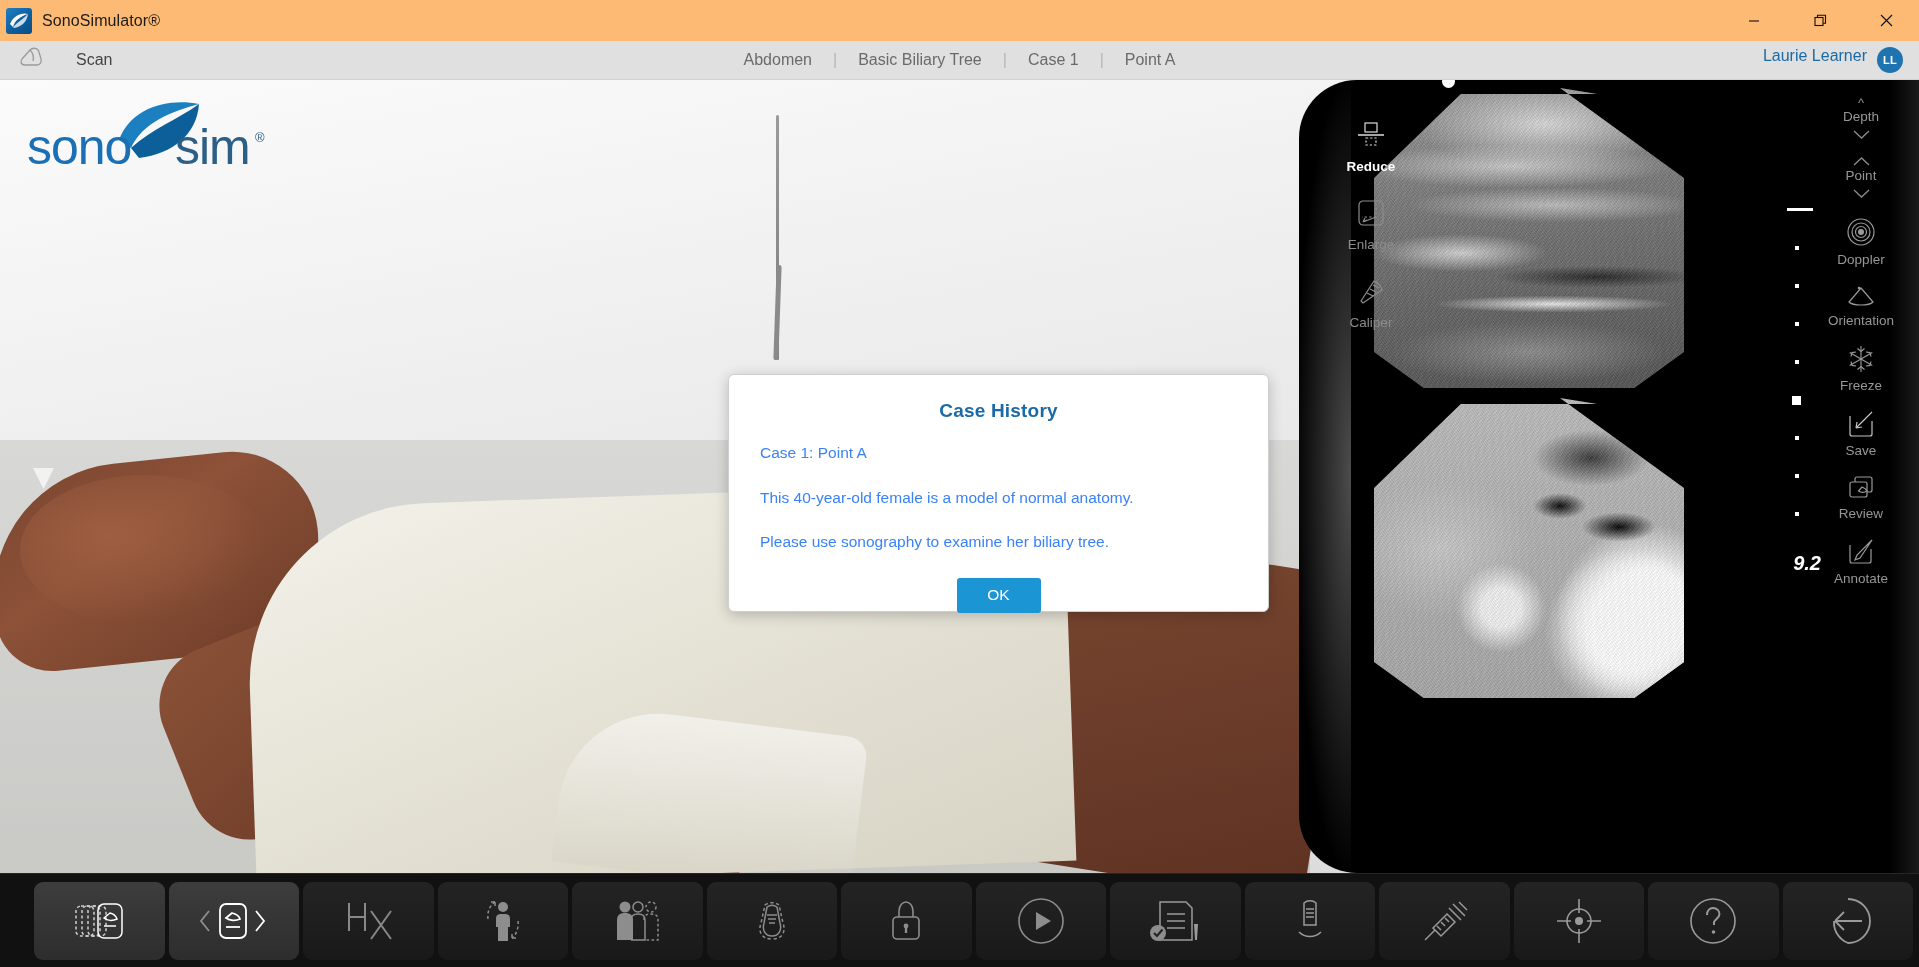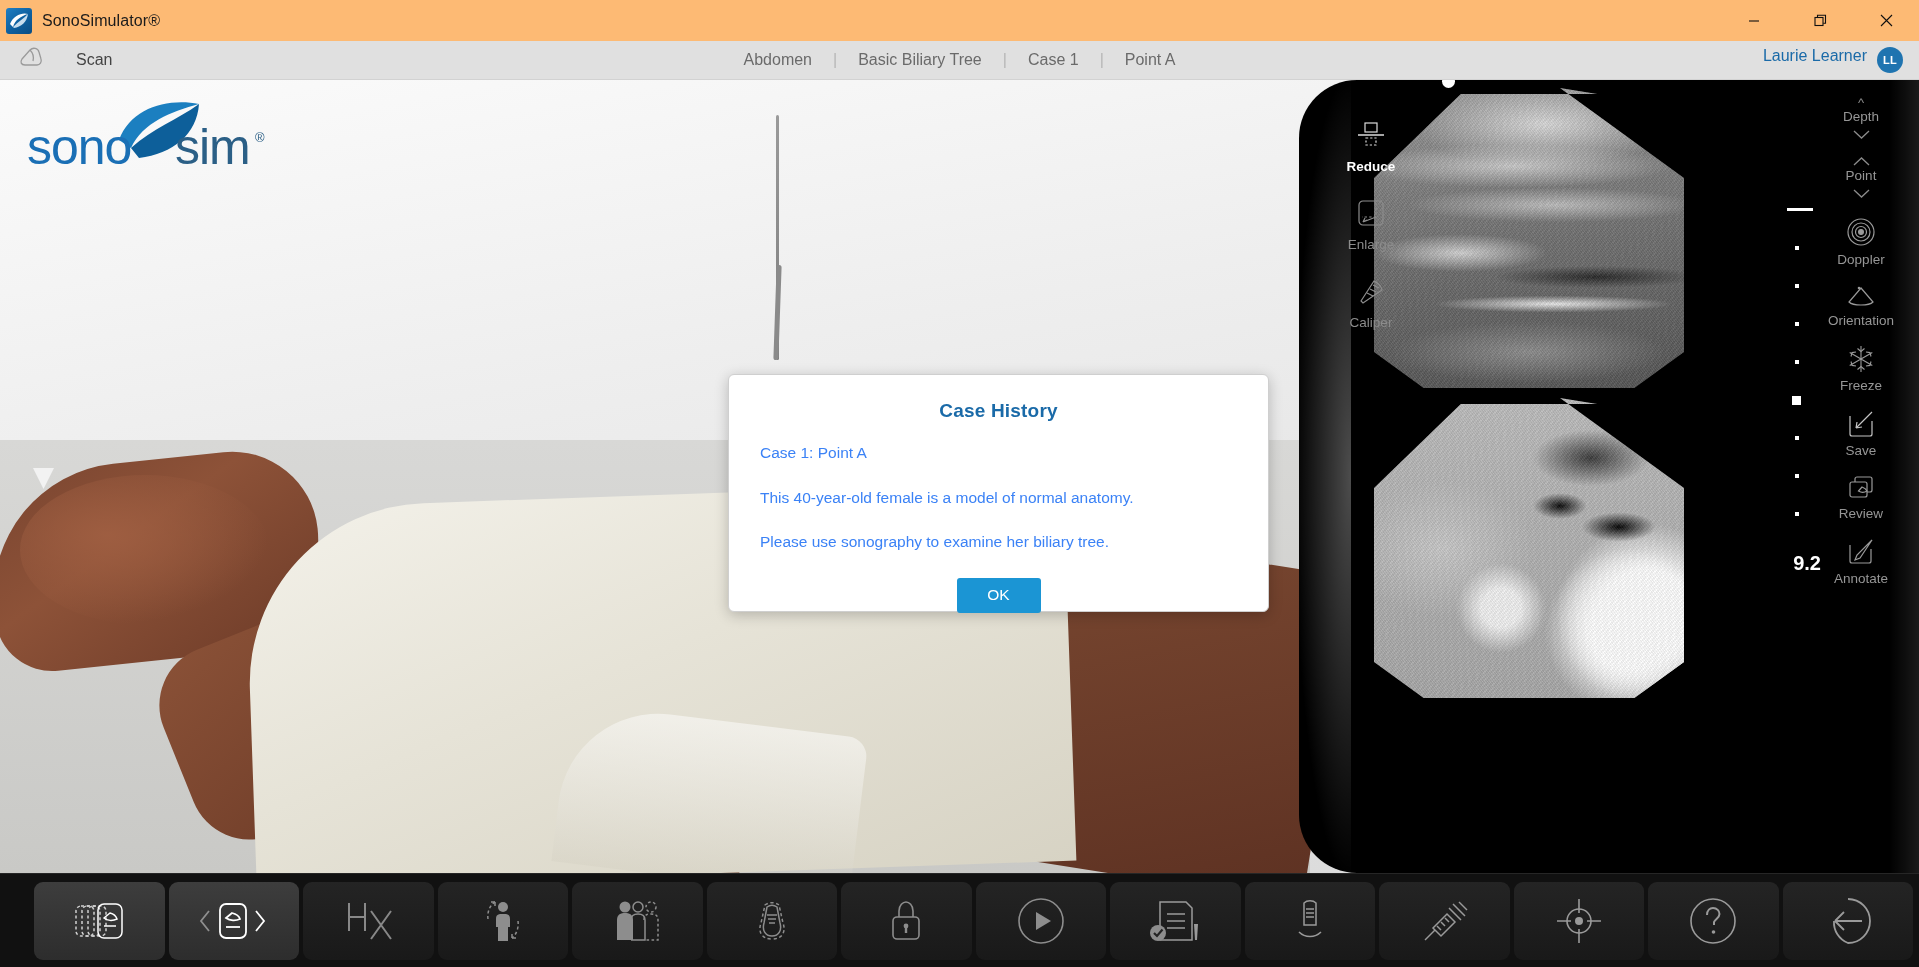--- a/index.html
+++ b/index.html
@@ -160,21 +160,21 @@
     position:absolute; right: 10px; top: 8px; width: 96px;
     display:flex; flex-direction:column; align-items:center; z-index: 3;
   }
   .rt { display:flex; flex-direction:column; align-items:center; cursor:pointer; }
   .rt .lbl { font-size: 13.5px; color:#969696; }
   .chev { color:#8a8a8a; font-size: 13px; line-height: 13px; }
 
   
   .depth-scale { position:absolute; right: 106px; top: 128px; width: 30px; height: 300px; z-index: 3;}
   .dmark { position:absolute; right: 0; background:#ffffff; }
-  .depth-num { position:absolute; right: 98px; top: 472px; color:#fff; font-size: 20px; font-weight: bold; z-index:3;}
+  .depth-num { position:absolute; right: 98px; top: 472px; color:#fff; font-size: 20px; font-weight: bold; z-index:3;font-style:italic;}
 
   
   .us-img, .ct-img {
     position:absolute; overflow:hidden;
   }
   .us-img { left: 75px; top: 8px; width: 310px; height: 300px; }
   .ct-img { left: 75px; top: 318px; width: 310px; height: 300px; }
   .fan {
     width:100%; height:100%;
     clip-path: polygon(28% 2%, 72% 2%, 60% 0%, 100% 30%, 100% 88%, 84% 100%, 16% 100%, 0% 88%, 0% 30%);

